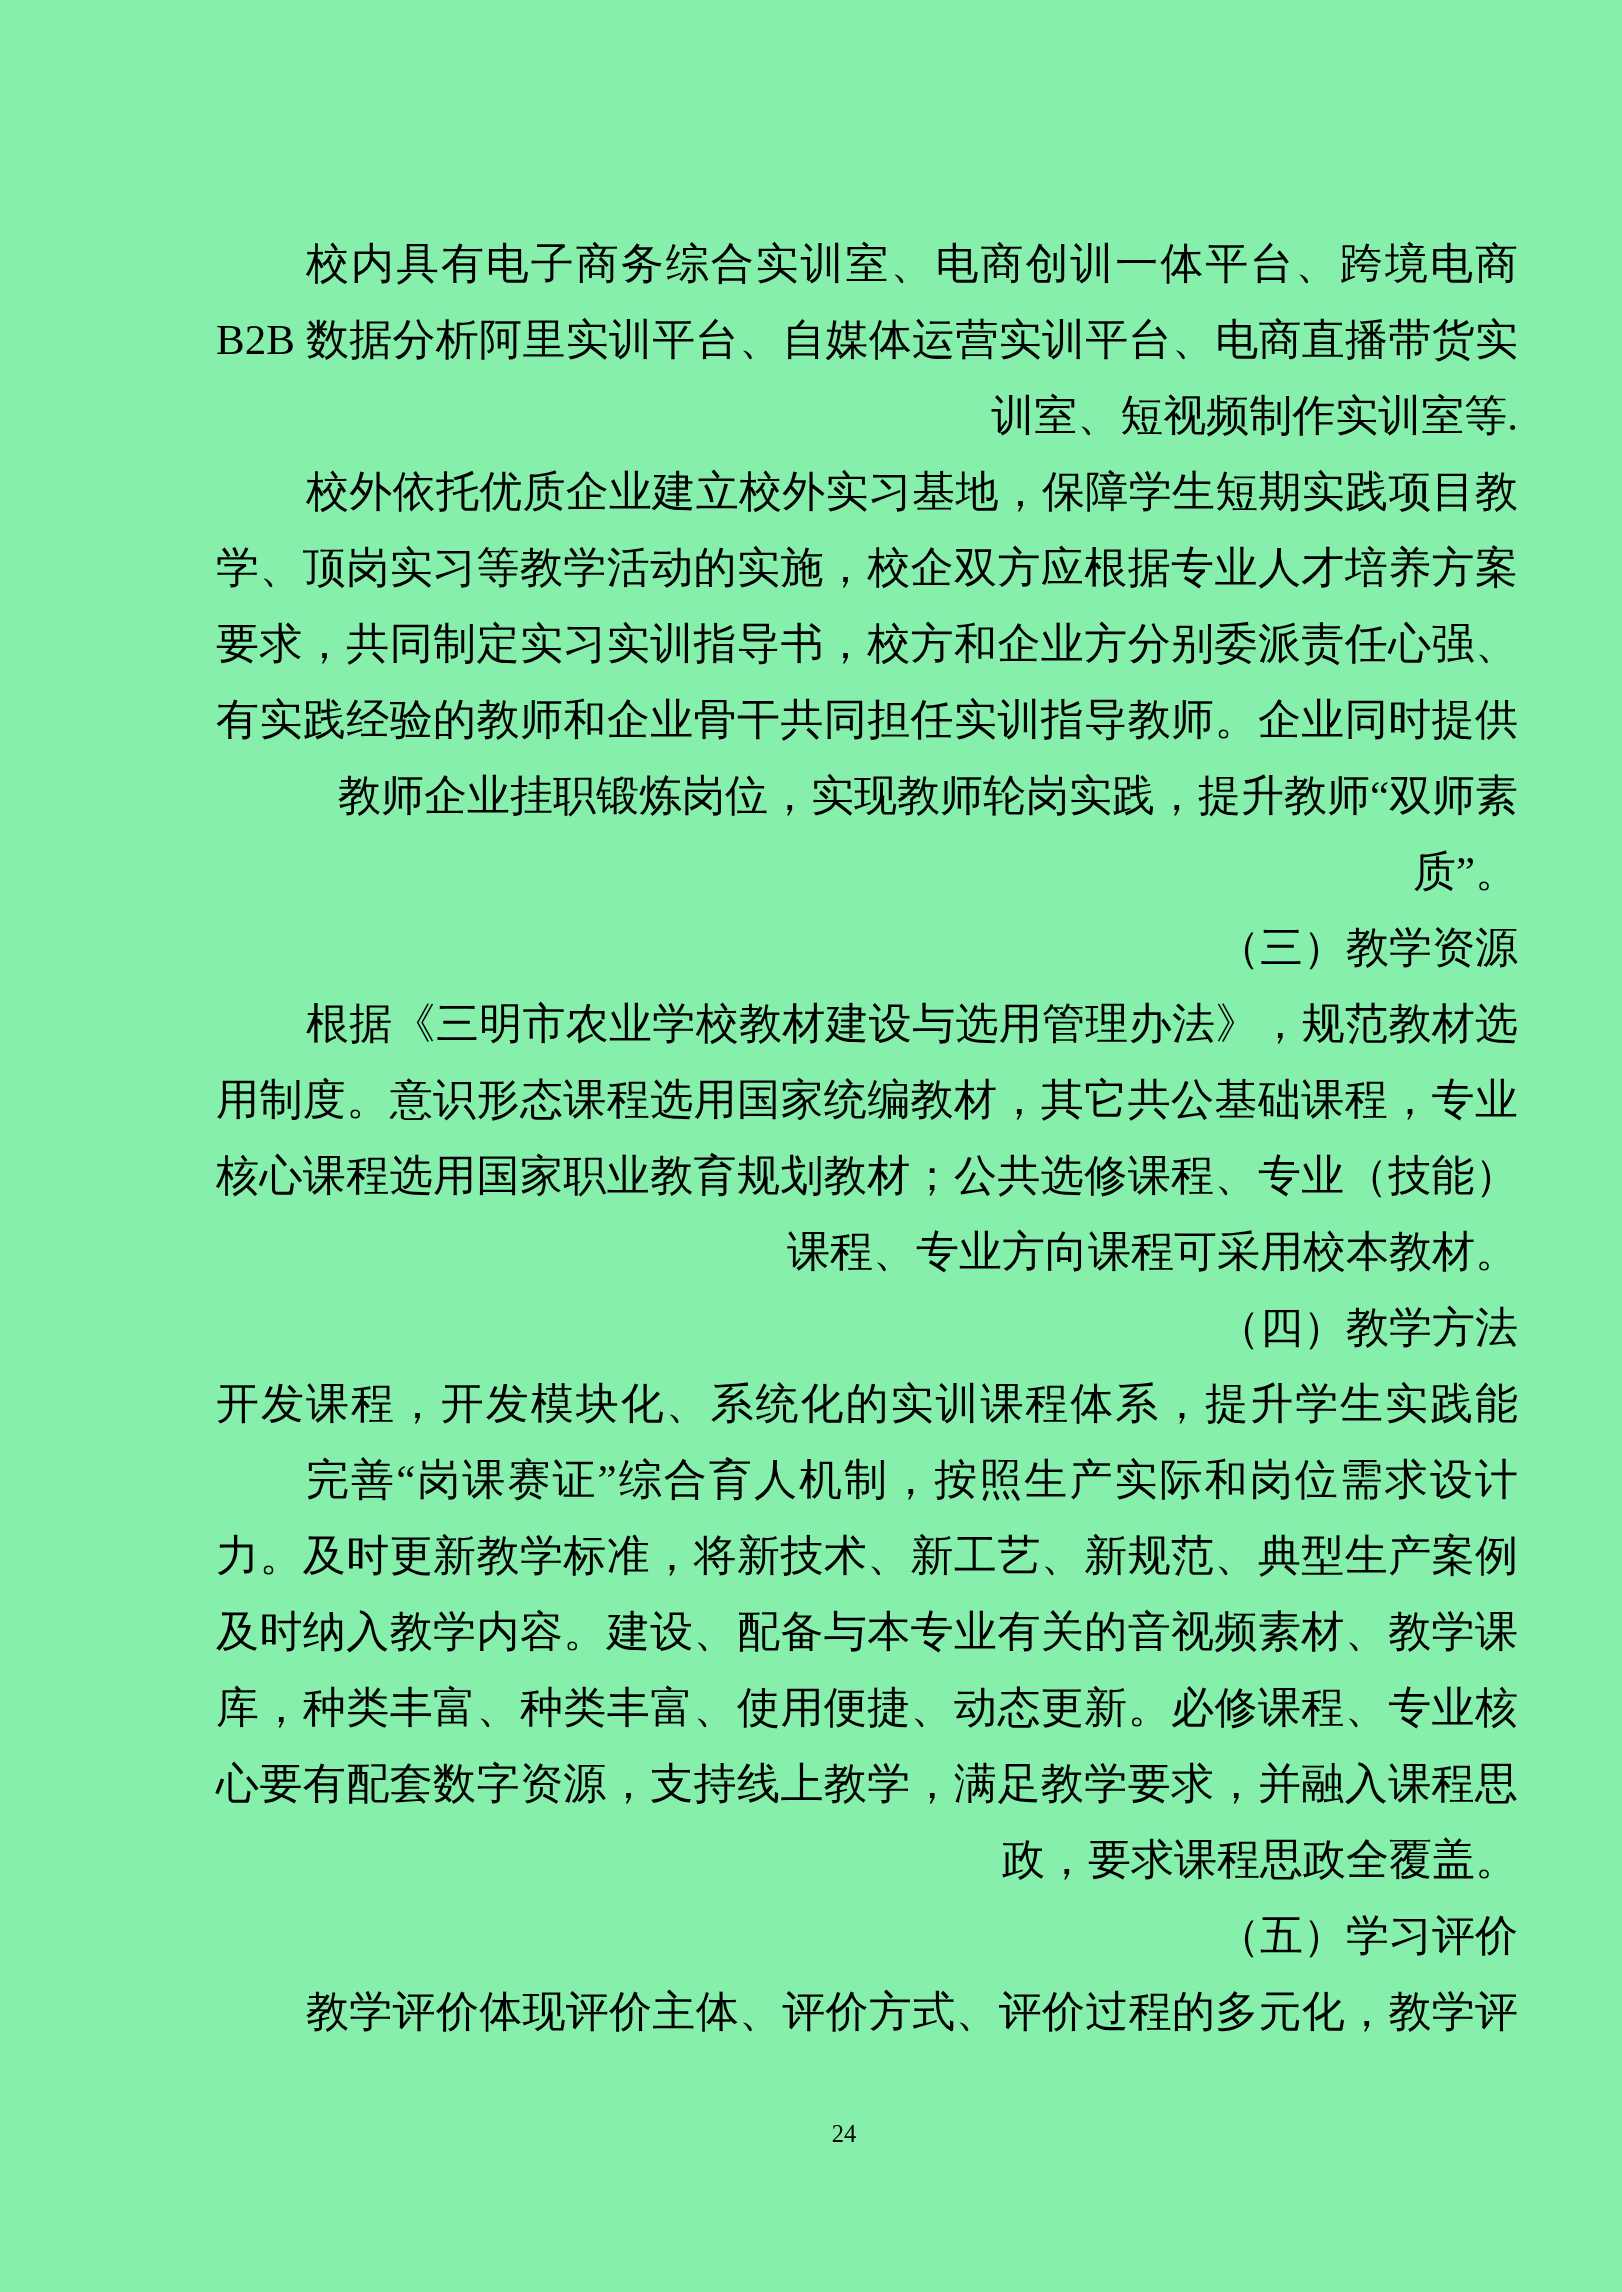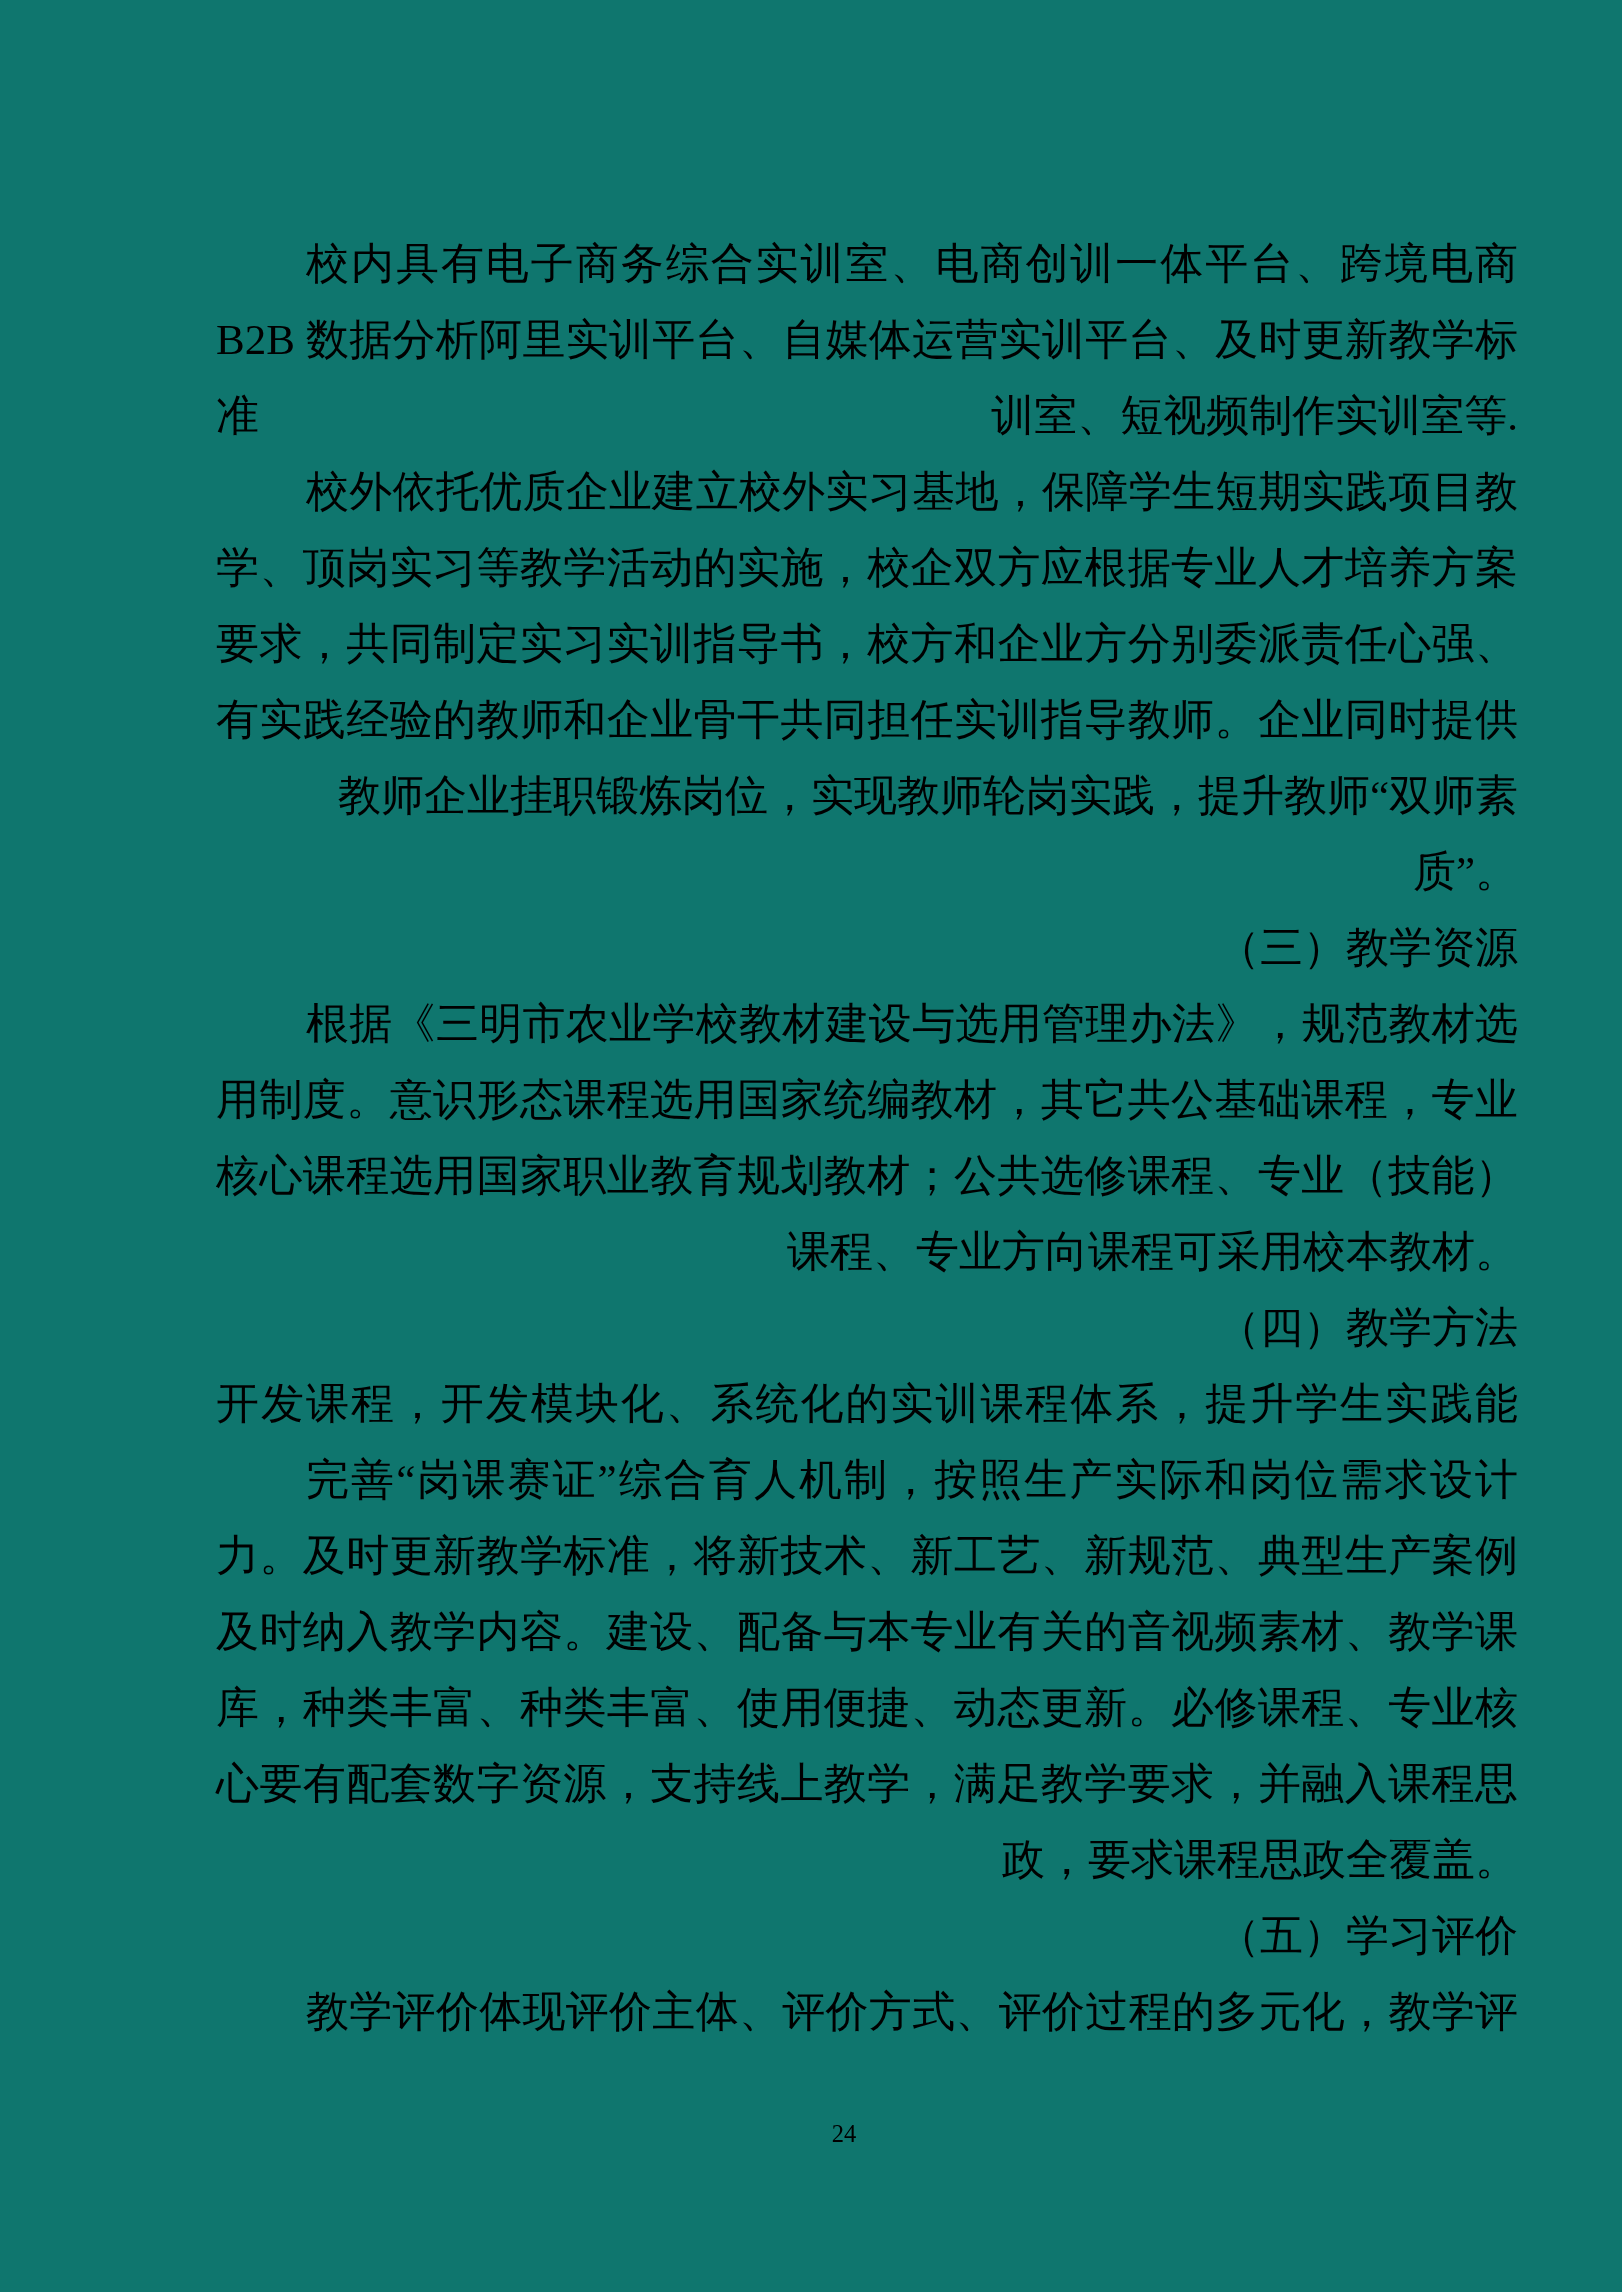--- a/index.html
+++ b/index.html
@@ -11,21 +11,21 @@
     width: 1622px;
     height: 2293px;
     position: relative;
     font-family: "Liberation Serif", "DejaVu Serif", serif;
     color: #000000;
   }
   .page {
     position: absolute;
     left: 0; top: 0;
     width: 1622px; height: 2293px;
-    background: #0f766e;
+    background: #86efac;
     overflow: hidden;
   }
   .textblock {
     position: absolute;
     left: 216px;
     top: 226px;
     width: 1302px;
   }
   .line {
     font-size: 43px;
@@ -51,21 +51,21 @@
     font-size: 24.5px;
     line-height: 29px;
   }
 </style>
 </head>
 <body>
 
 <div class="page">
   <div class="textblock">
     <div class="line indent justify">校内具有电子商务综合实训室、电商创训一体平台、跨境电商</div>
-    <div class="line justify">B2B 数据分析阿里实训平台、自媒体运营实训平台、及时更新教学标准</div>
+    <div class="line justify">B2B 数据分析阿里实训平台、自媒体运营实训平台、电商直播带货实</div>
     <div class="line">训室、短视频制作实训室等.</div>
     <div class="line indent justify">校外依托优质企业建立校外实习基地，保障学生短期实践项目教</div>
     <div class="line justify">学、顶岗实习等教学活动的实施，校企双方应根据专业人才培养方案</div>
     <div class="line justify">要求，共同制定实习实训指导书，校方和企业方分别委派责任心强、</div>
     <div class="line justify">有实践经验的教师和企业骨干共同担任实训指导教师。企业同时提供</div>
     <div class="line indent">教师企业挂职锻炼岗位，实现教师轮岗实践，提升教师“双师素</div>
     <div class="line">质”。</div>
     <div class="line indent">（三）教学资源</div>
     <div class="line indent justify">根据《三明市农业学校教材建设与选用管理办法》，规范教材选</div>
     <div class="line justify">用制度。意识形态课程选用国家统编教材，其它共公基础课程，专业</div>

